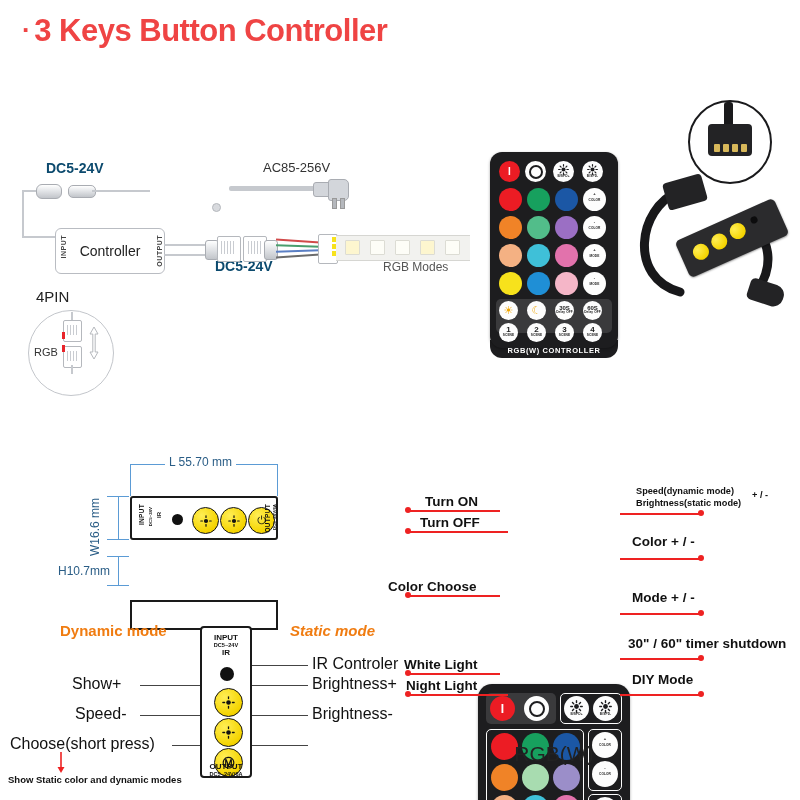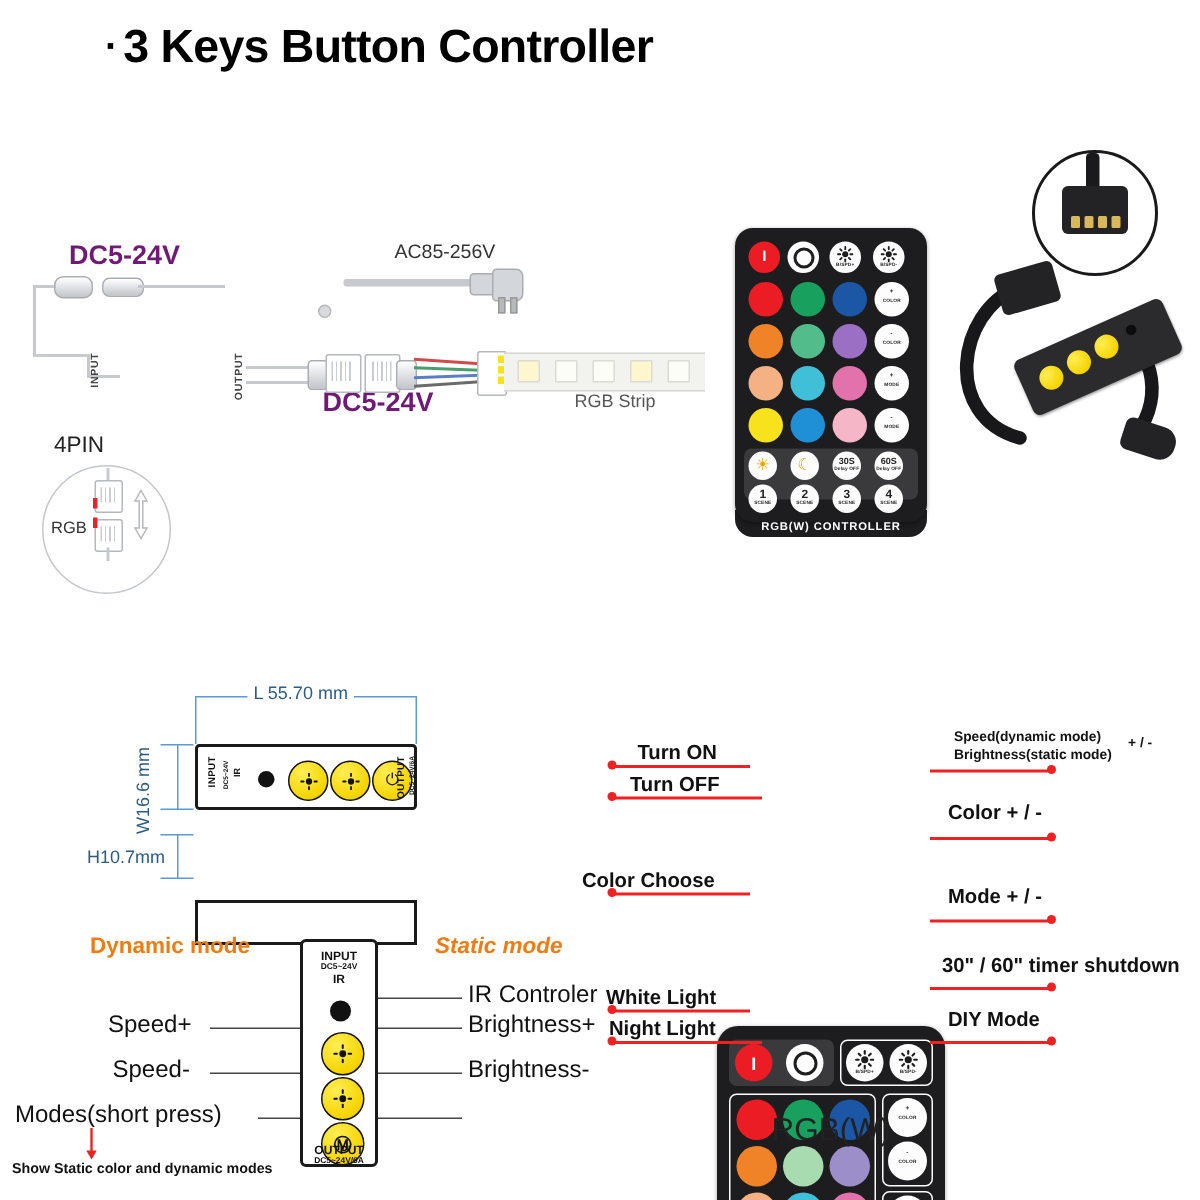--- a/index.html
+++ b/index.html
@@ -11,21 +11,21 @@
 
   
   #title-block{left:22px;top:14px;width:640px;}
   .title-line{font-weight:bold;line-height:1.12;letter-spacing:-0.5px;white-space:nowrap;}
   .title-1{font-size:31px;color:#e80012;}
   .title-2{font-size:31px;color:#1f9a2e;}
   .bullet{font-size:26px;vertical-align:2px;margin-right:4px;}
 
   
   .lbl{font-size:13px;color:#333;white-space:nowrap;}
-  .lbl-red{color:#701a75;font-size:18px;font-weight:600;white-space:nowrap;}
+  .lbl-red{color:#0c4a6e;font-size:14px;font-weight:600;white-space:nowrap;}
   .lbl-gray{color:#555;font-size:12px;white-space:nowrap;}
 
   
   .wbox{border:1.6px solid #b9bcc2;border-radius:6px;background:#fff;
         box-sizing:border-box;display:flex;align-items:center;justify-content:center;}
   .wbox-txt{font-size:14px;color:#222;}
   .vtxt{writing-mode:vertical-rl;transform:rotate(180deg);font-size:7px;
         font-weight:bold;color:#444;letter-spacing:.5px;}
   .wire{background:#c6c9ce;}
   .wire-h{height:2px;}
@@ -80,50 +80,53 @@
   .cl-txt{position:absolute;font-weight:bold;font-size:13.5px;color:#111;white-space:nowrap;}
   .cl-txt-sm{position:absolute;font-weight:bold;font-size:9.2px;color:#111;white-space:nowrap;line-height:1.35;}
   .gl-line{position:absolute;background:#444;height:1.4px;}
   .gl-txt{position:absolute;font-size:16px;color:#111;white-space:nowrap;}
   .or-txt{position:absolute;font-size:15px;font-weight:bold;color:#f07c11;white-space:nowrap;}
 </style>
 </head>
 <body>
 
 <div class="abs" id="title-block">
-  <div class="title-line title-1" style="color: #000000; margin-left: 48px;">
+  <div class="title-line title-1" style="color: #ef4444;">
     <span class="bullet">·</span><span>3 Keys Button Controller</span>
   </div>
 </div>
 
 <div class="abs" style="left:0;top:150px;width:470px;height:180px;">
 
   <div class="abs lbl-red" style="left:46px;top:10px;">DC5-24V</div>
   <div class="abs lbl" style="left:263px;top:10px;font-size:13px;">AC85-256V</div>
   <div class="abs lbl-red" style="left:215px;top:108px;">DC5-24V</div>
-  <div class="abs lbl-gray" style="left:383px;top:110px;">RGB Strip</div>
+  <div class="abs lbl-gray" style="left:383px;top:110px;">RGB Modes</div>
 
   <div class="abs wire wire-h" style="left:22px;top:40px;width:18px;"></div>
   <div class="abs barrel" style="left:36px;top:34px;width:24px;height:13px;border-radius:6px;"></div>
   <div class="abs barrel" style="left:68px;top:35px;width:26px;height:11px;border-radius:5px;"></div>
   <div class="abs wire wire-h" style="left:92px;top:40px;width:58px;"></div>
 
   <div class="abs" style="left:212px;top:53px;width:7px;height:7px;border-radius:50%;background:#d8dade;border:1px solid #b5b8bd;"></div>
 
   <div class="abs wire" style="left:229px;top:36px;width:88px;height:5px;border-radius:2px;"></div>
   <div class="abs plug-body" style="left:313px;top:32px;width:17px;height:13px;"></div>
   <div class="abs plug-body" style="left:328px;top:29px;width:19px;height:20px;border-radius:3px 5px 5px 3px;"></div>
   <div class="abs pin" style="left:332px;top:48px;height:9px;"></div>
   <div class="abs pin" style="left:340px;top:48px;height:9px;"></div>
 
   <div class="abs wire wire-v" style="left:22px;top:40px;height:48px;"></div>
   <div class="abs wire wire-h" style="left:22px;top:86px;width:38px;"></div>
   <div class="abs wire wire-v" style="left:58px;top:86px;height:16px;"></div>
   <div class="abs wire wire-h" style="left:58px;top:100px;width:22px;"></div>
 
+  <div class="abs wbox" style="left:55px;top:78px;width:110px;height:46px;">
+    <span class="wbox-txt">Controller</span>
+  </div>
   <div class="abs vtxt" style="left:60px;top:85px;">INPUT</div>
   <div class="abs vtxt" style="left:156px;top:85px;">OUTPUT</div>
 
   <div class="abs wire wire-h" style="left:164px;top:94px;width:44px;"></div>
   <div class="abs wire wire-h" style="left:164px;top:104px;width:44px;"></div>
   <div class="abs barrel" style="left:205px;top:90px;width:12px;height:18px;border-radius:3px;"></div>
   <div class="abs conn" style="left:217px;top:86px;width:22px;height:24px;"></div>
   <div class="abs conn-grid" style="left:221px;top:91px;width:13px;height:13px;"></div>
   <div class="abs conn" style="left:243px;top:86px;width:22px;height:24px;"></div>
   <div class="abs conn-grid" style="left:248px;top:91px;width:13px;height:13px;"></div>
@@ -429,25 +432,25 @@
         </svg>
     </div>
     <div class="ybtn" style="left:12px;top:120px;width:27px;height:27px;border:1.5px solid #111;">
       <span style="font-size:12px;color:#111;line-height:1;font-weight:bold;">Ⓜ</span>
     </div>
   </div>
   <div class="abs" style="left:200px;top:150px;width:52px;text-align:center;font-size:8px;font-weight:bold;color:#111;">OUTPUT</div>
   <div class="abs" style="left:200px;top:159px;width:52px;text-align:center;font-size:5.6px;font-weight:bold;color:#111;">DC5~24V/6A</div>
 
   <div class="gl-line" style="left:140px;top:73px;width:60px;"></div>
-  <div class="gl-txt" style="left:72px;top:63px;">Speed+</div>
+  <div class="gl-txt" style="left:72px;top:63px;">Show+</div>
   <div class="gl-line" style="left:140px;top:103px;width:60px;"></div>
   <div class="gl-txt" style="left:75px;top:93px;">Speed-</div>
   <div class="gl-line" style="left:172px;top:133px;width:28px;"></div>
-  <div class="gl-txt" style="left:10px;top:123px;">Modes(short press)</div>
+  <div class="gl-txt" style="left:10px;top:123px;">Choose(short press)</div>
 
   <svg class="abs" style="left:56px;top:140px;" width="10" height="22" viewBox="0 0 10 22">
     <line x1="5" y1="0" x2="5" y2="16" stroke="#ee2222" stroke-width="1.6"></line>
     <path d="M5 21 L1.5 15 L8.5 15 Z" fill="#ee2222"></path>
   </svg>
   <div class="abs" style="left:8px;top:162px;font-size:9.5px;font-weight:bold;color:#111;white-space:nowrap;">Show Static color and dynamic modes</div>
 
   <div class="gl-line" style="left:252px;top:53px;width:56px;"></div>
   <div class="gl-txt" style="left:312px;top:43px;">IR Controler</div>
   <div class="gl-line" style="left:252px;top:73px;width:56px;"></div>

